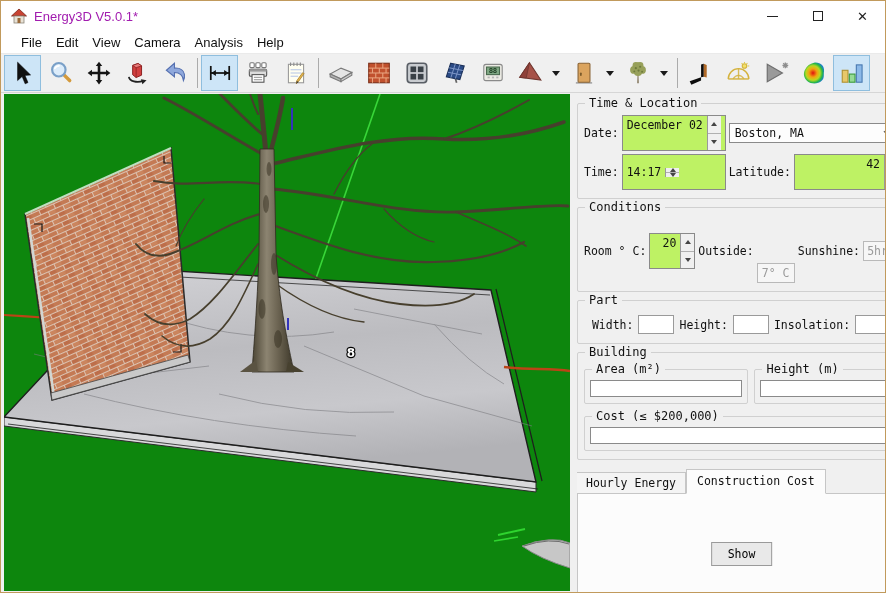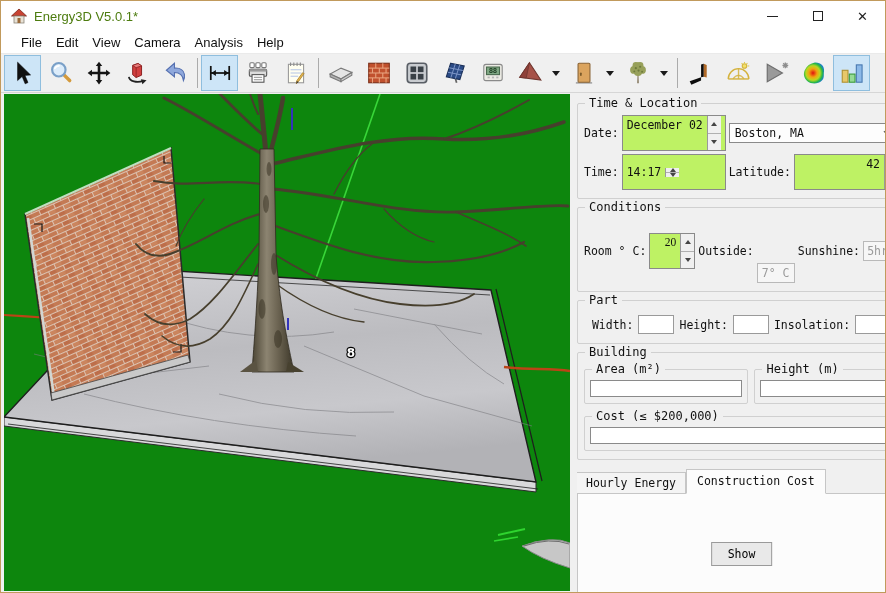--- a/index.html
+++ b/index.html
@@ -5,21 +5,21 @@
   html,body{margin:0;padding:0;background:#555;}
   *{box-sizing:border-box;}
   .window{
     width:886px;height:593px;position:relative;margin:0 auto;
     border:1px solid #c19a5c;background:#f0f0f0;overflow:hidden;
     font-family:"Liberation Sans",sans-serif;color:#111;
   }
   
   .titlebar{height:30px;background:#fff;display:flex;align-items:center;padding-left:9px;}
   .app-icon{width:18px;height:18px;margin-right:6px;flex:0 0 auto;}
-  .title-text{font-size:13px;color:#4d7c0f;}
+  .title-text{font-size:13px;color:#a21caf;}
   .win-controls{position:absolute;top:0;right:0;display:flex;height:30px;}
   .wc{width:45px;height:30px;display:flex;align-items:center;justify-content:center;}
   .wc-min-glyph{width:11px;height:1px;background:#222;}
   .wc-max-glyph{width:10px;height:10px;border:1px solid #222;}
   .wc-close-glyph{font-size:13px;color:#222;line-height:1;}
   
   .menubar{height:22px;background:#fff;display:flex;align-items:center;padding-left:13px;font-size:13px;}
   .menu-item{padding:2px 7px;cursor:default;}
   
   .toolbar{height:40px;background:#f0f0f0;border-top:1px solid #eaeaea;border-bottom:1px solid #d6d6d6;
@@ -504,21 +504,21 @@
                 <div class="sb"></div>
               </div>
           </div>
         </div>
       </div>
 
       <div class="group">
         <div class="gt">Conditions</div>
         <div class="row">
           <span class="lbl">Room ° C:</span>
-          <div class="spin" style="width:46px;font-family:Liberation Serif, serif;">
+          <div class="spin" style="width:46px;">
             <div class="val right">20</div>
             <div class="btns">
                 <div class="sb">
                   <div class="tri-up"></div>
                 </div>
                 <div class="sb">
                   <div class="tri-dn"></div>
                 </div>
               </div>
           </div>

